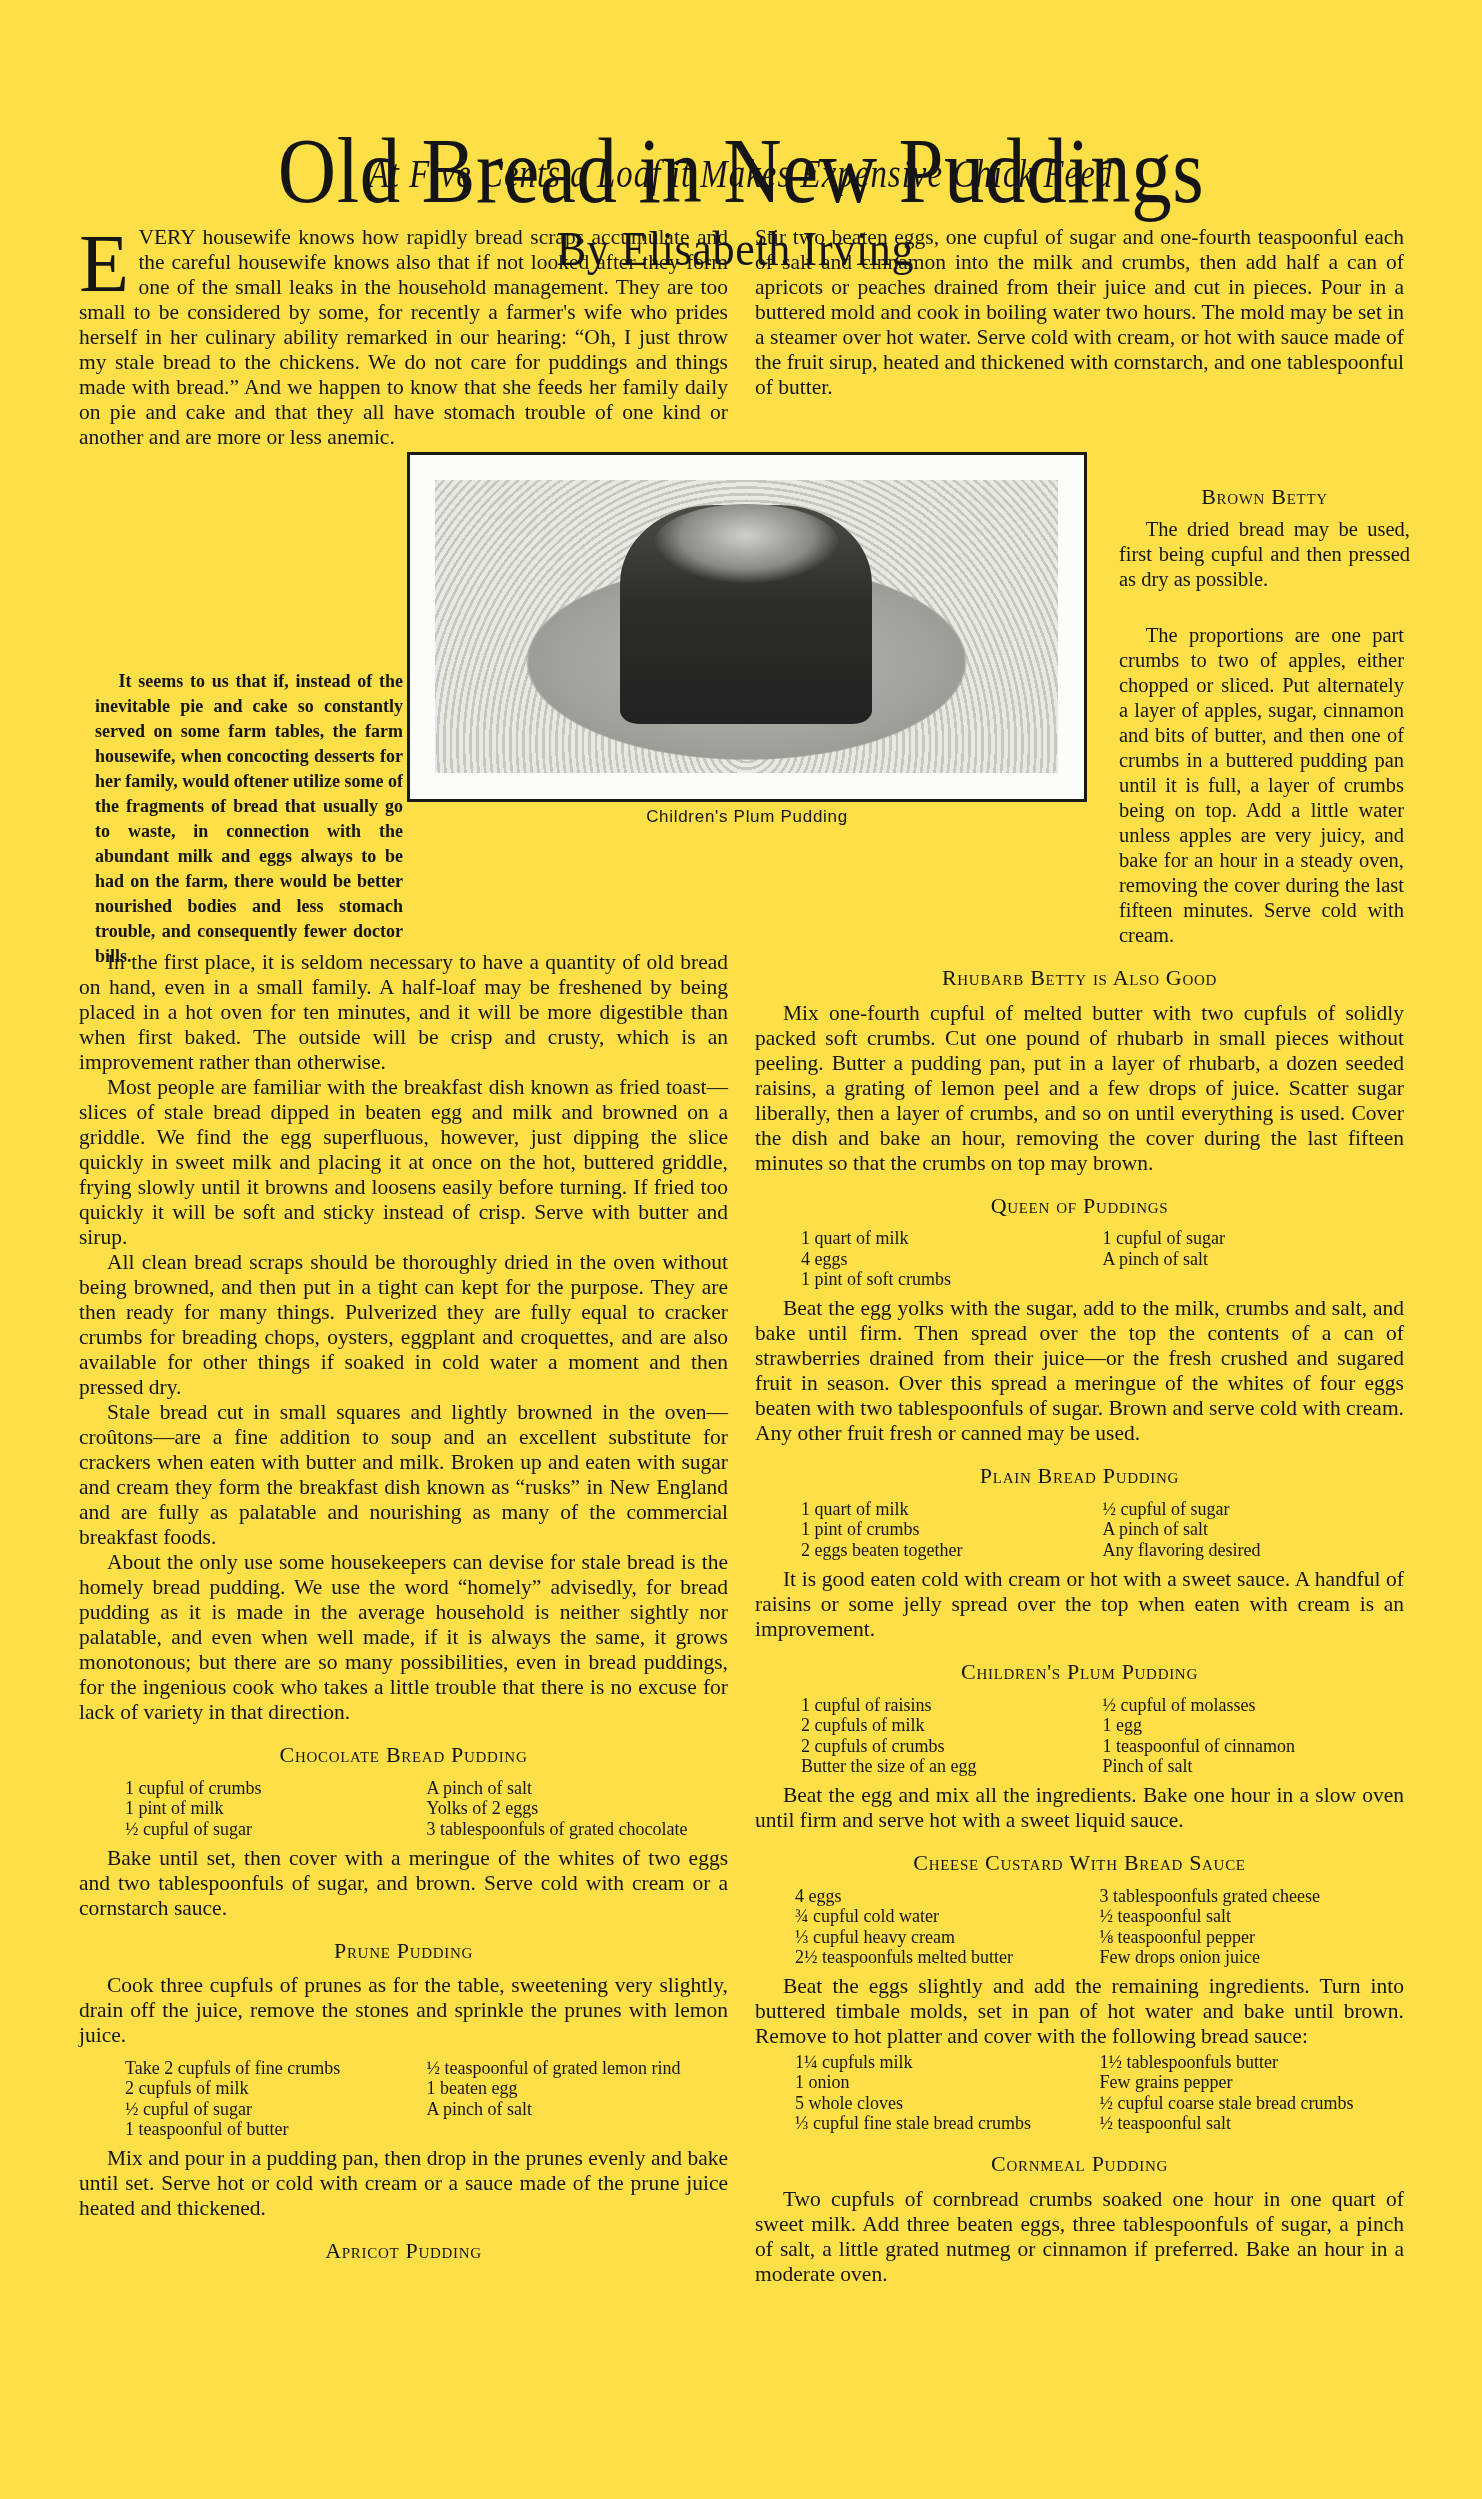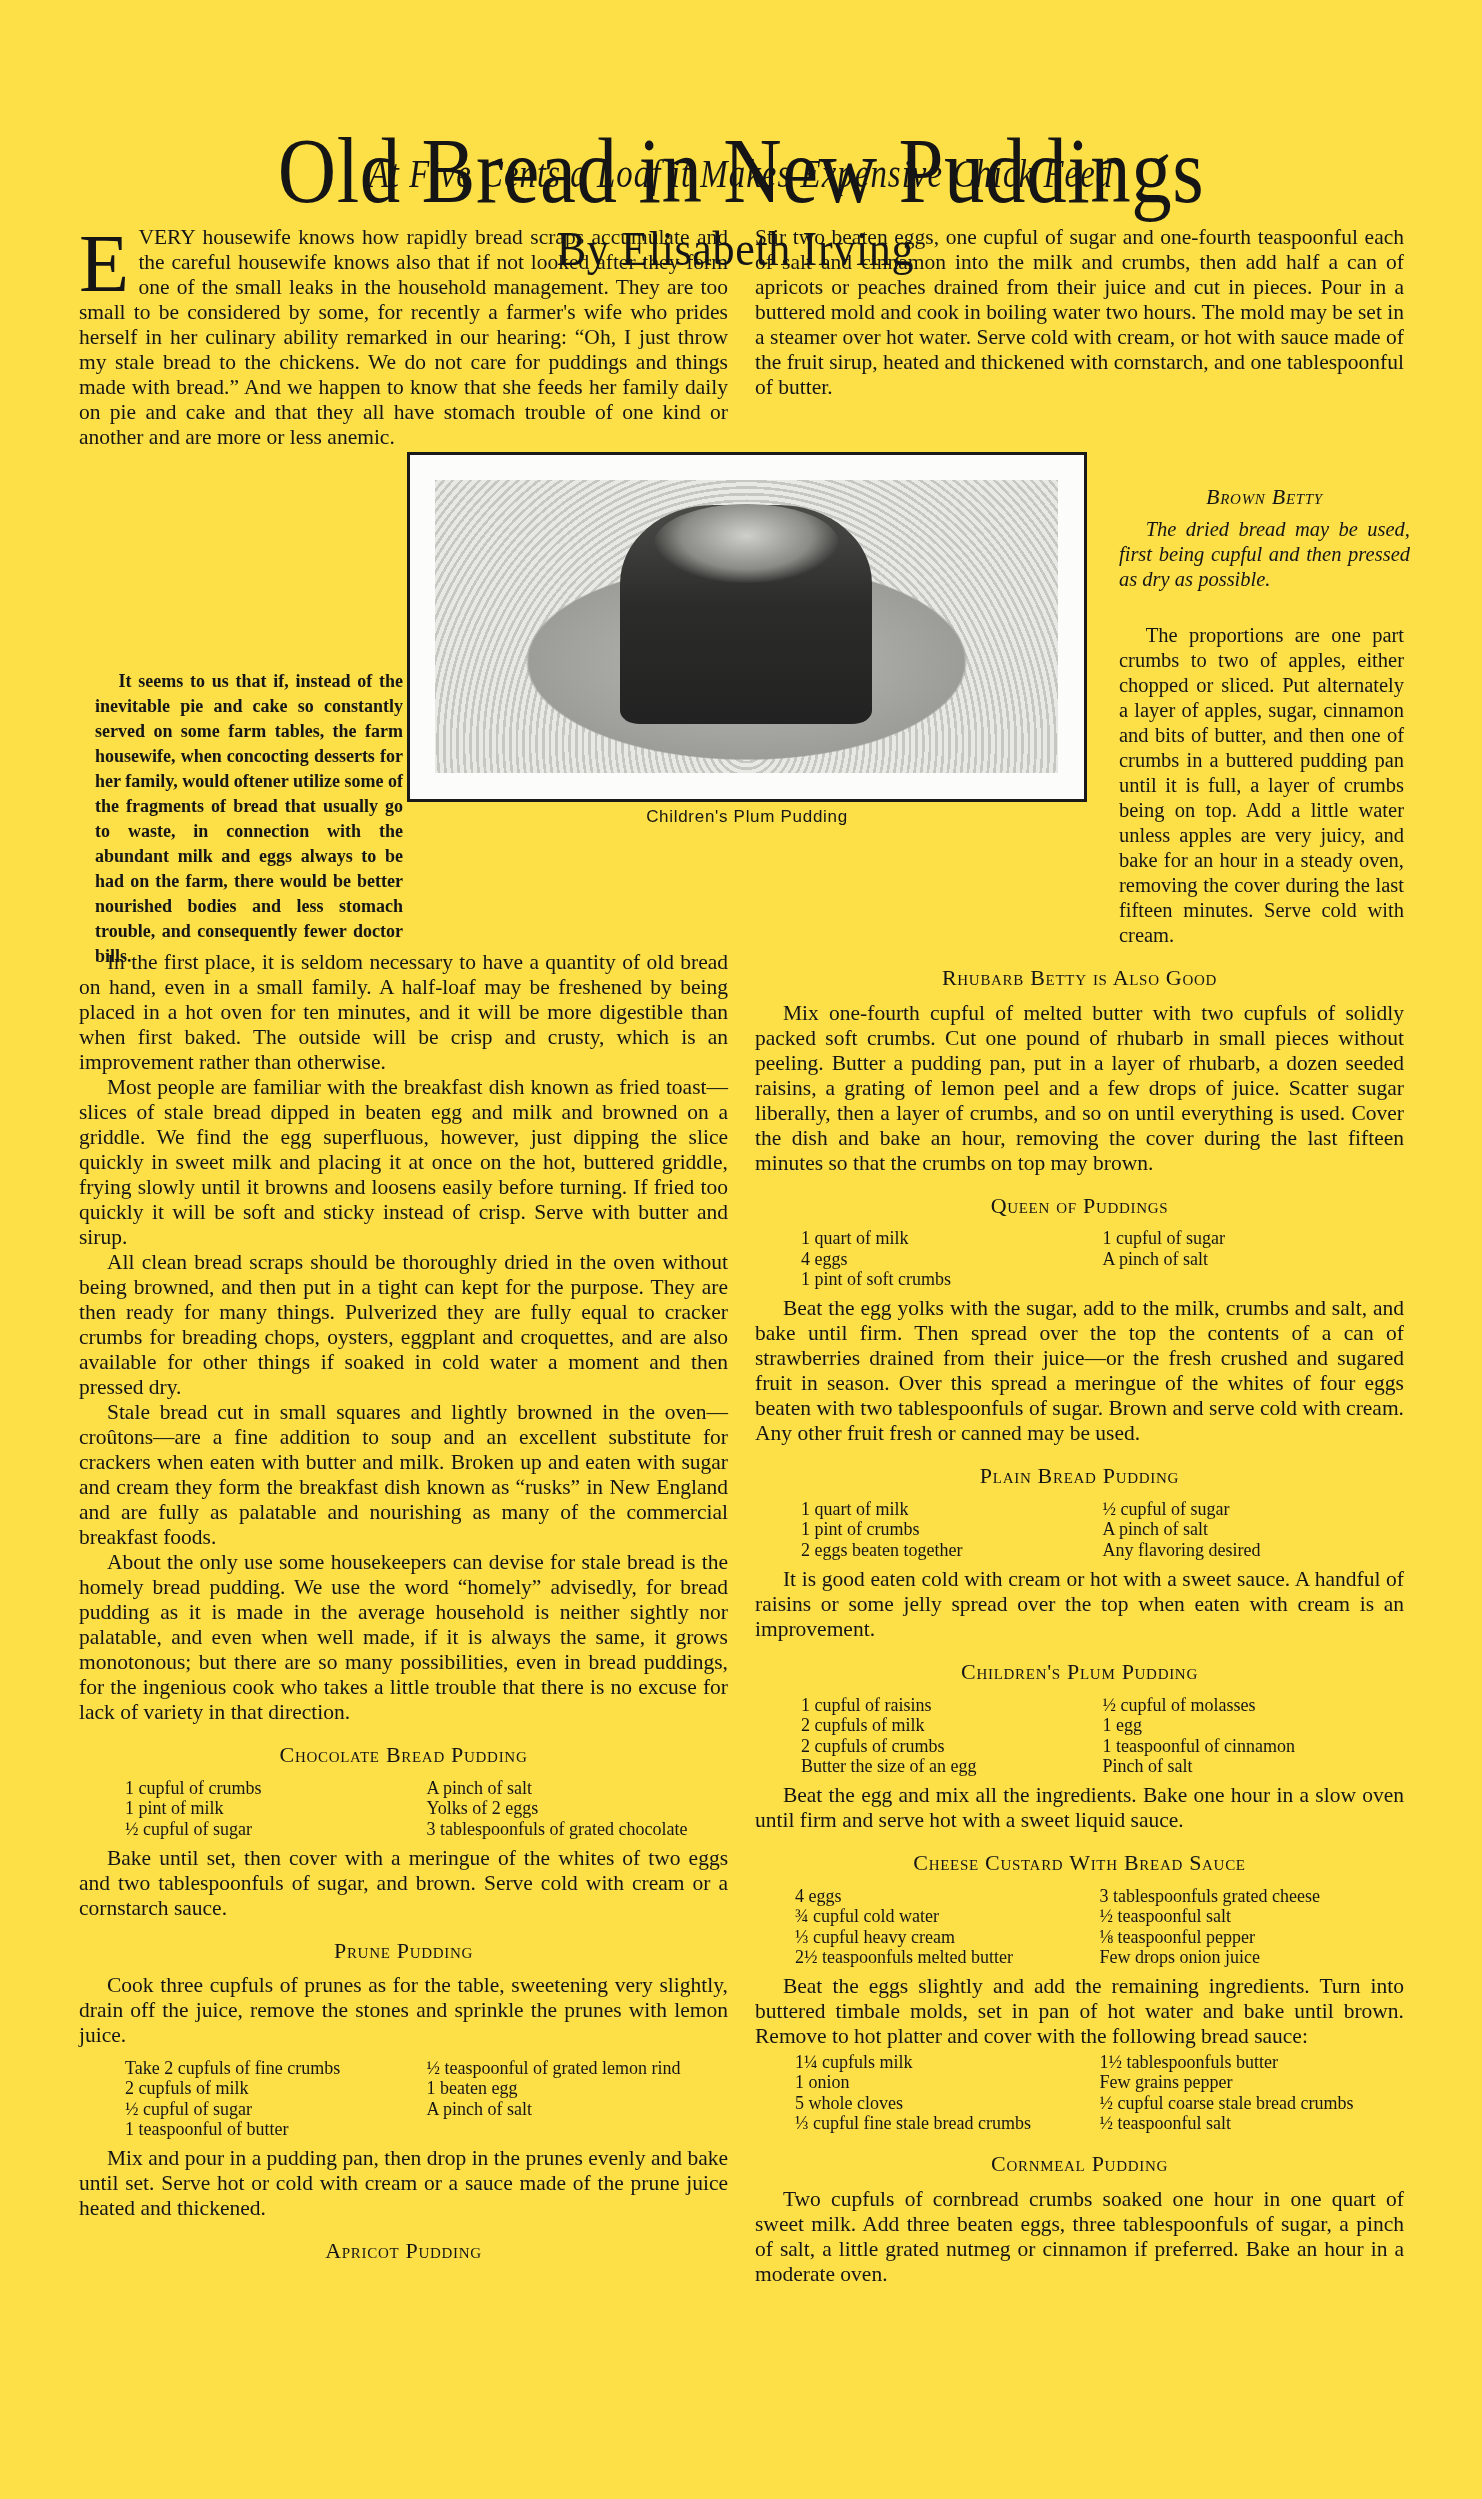--- a/index.html
+++ b/index.html
@@ -122,21 +122,21 @@
     </div>
     <p>Mix and pour in a pudding pan, then drop in the prunes evenly and bake until set. Serve hot or cold with cream or a sauce made of the prune juice heated and thickened.</p>
 
     <div class="head">Apricot Pudding</div>
   </div>
 
   <div class="col" style="left:755px; top:225px; width:649px;font-family:Liberation Serif, serif;">
     <p class="noindent" style="text-indent:0;">Stir two beaten eggs, one cupful of sugar and one-fourth teaspoonful each of salt and cinnamon into the milk and crumbs, then add half a can of apricots or peaches drained from their juice and cut in pieces. Pour in a buttered mold and cook in boiling water two hours. The mold may be set in a steamer over hot water. Serve cold with cream, or hot with sauce made of the fruit sirup, heated and thickened with cornstarch, and one tablespoonful of butter.</p>
   </div>
 
-  <div class="col" style="left:1119px; top:484px; width:291px; font-size:20.5px;font-style:italic;">
+  <div class="col" style="left:1119px; top:484px; width:291px; font-size:20.5px;">
     <div class="head" style="margin:0 0 8px 0;">Brown Betty</div>
     <p>The dried bread may be used, first being cupful and then pressed as dry as possible.</p>
   </div>
 
   <div class="col" style="left:755px; top:623px; width:649px;">
     <p style="margin-left:364px; font-size:20.5px;">The proportions are one part crumbs to two of apples, either chopped or sliced. Put alternately a layer of apples, sugar, cinnamon and bits of butter, and then one of crumbs in a buttered pudding pan until it is full, a layer of crumbs being on top. Add a little water unless apples are very juicy, and bake for an hour in a steady oven, removing the cover during the last fifteen minutes. Serve cold with cream.</p>
 
     <div class="head">Rhubarb Betty is Also Good</div>
     <p>Mix one-fourth cupful of melted butter with two cupfuls of solidly packed soft crumbs. Cut one pound of rhubarb in small pieces without peeling. Butter a pudding pan, put in a layer of rhubarb, a dozen seeded raisins, a grating of lemon peel and a few drops of juice. Scatter sugar liberally, then a layer of crumbs, and so on until everything is used. Cover the dish and bake an hour, removing the cover during the last fifteen minutes so that the crumbs on top may brown.</p>
 

